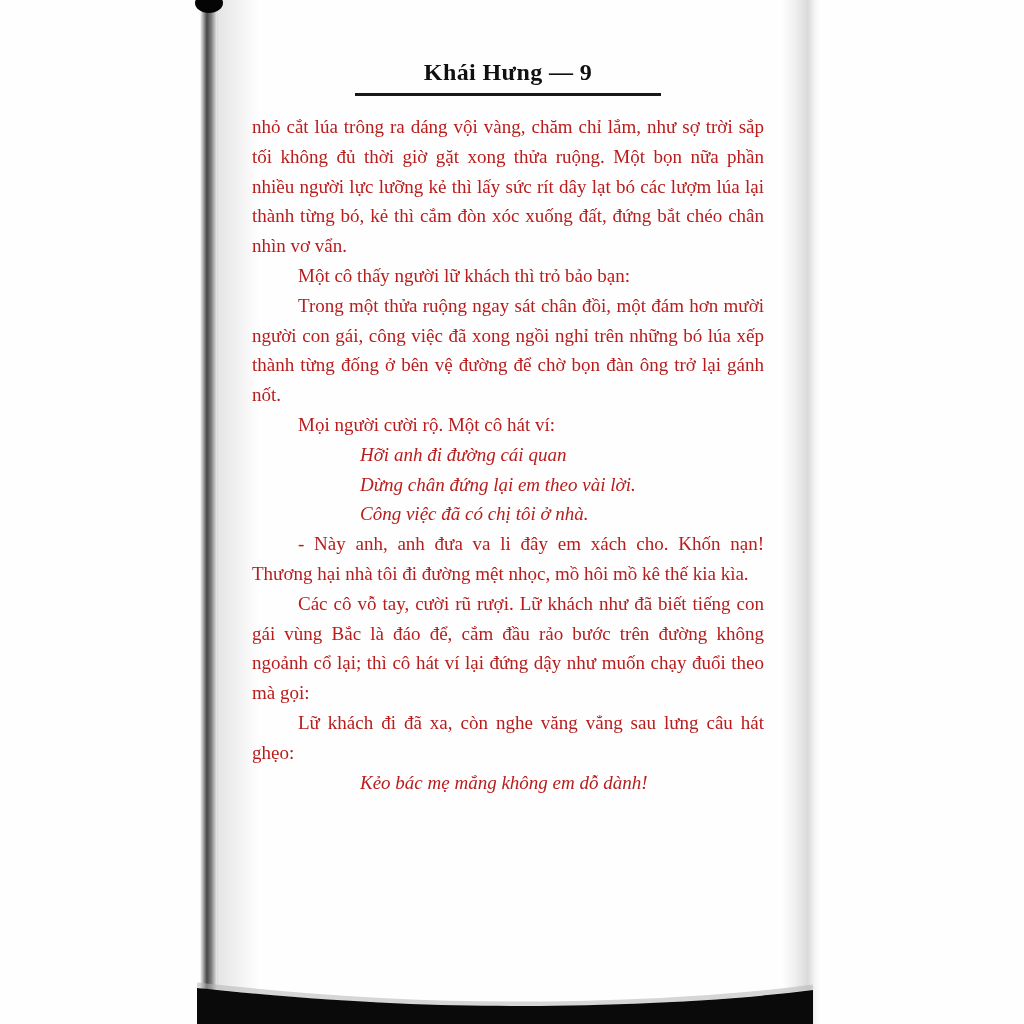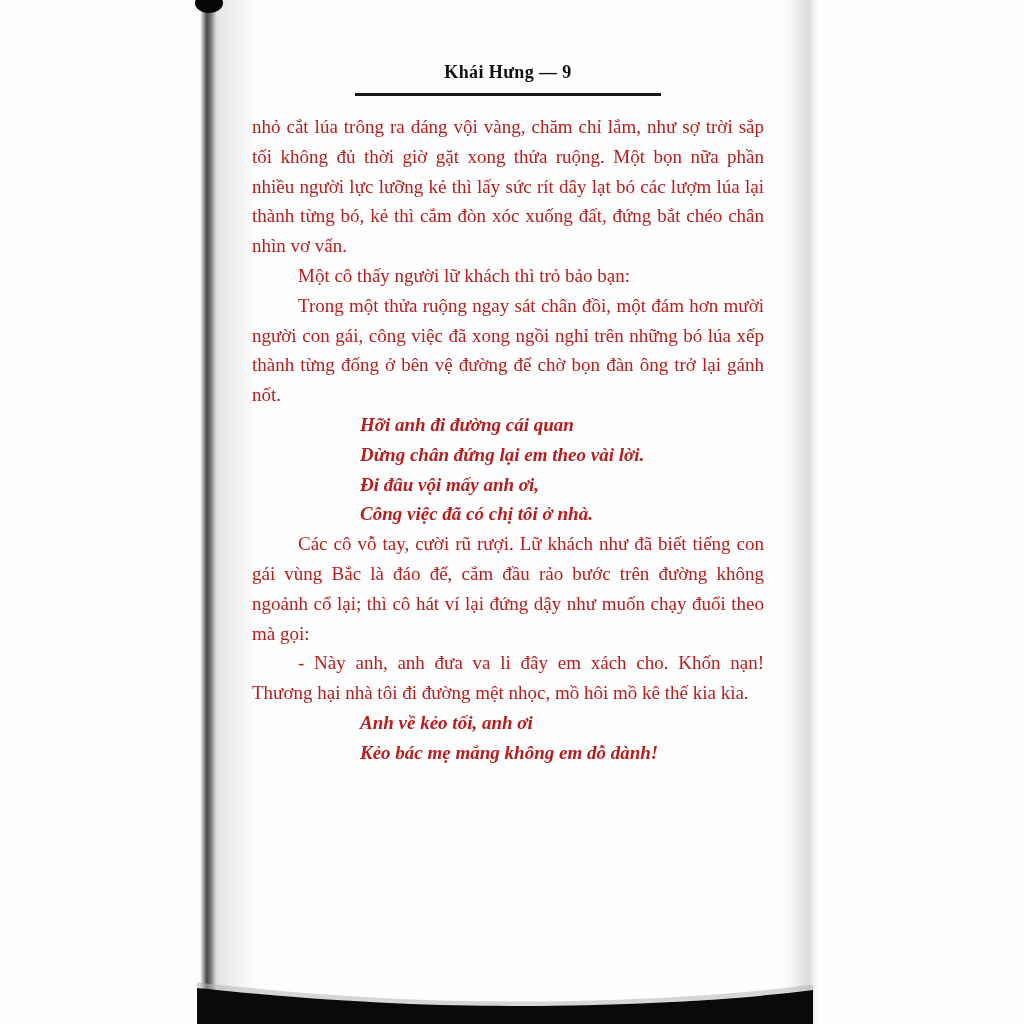--- a/index.html
+++ b/index.html
@@ -72,21 +72,21 @@
   
   .page-content {
     position: absolute;
     left: 252px;
     top: 58px;
     width: 512px;
     color: #1d1d1d;
   }
   .hdr { text-align: center; }
   .hdr-title {
-    font-size: 18px;
+    font-size: 24px;
     font-weight: bold;
     letter-spacing: 0.4px;
     color: #101010;
     line-height: 29px;
     text-align: center;
   }
   .hdr-rule {
     width: 306px;
     height: 3px;
     background: #181818;
@@ -100,21 +100,20 @@
     color: #b91c1c;
   }
   .text p {
     margin: 0;
     text-indent: 46px;
   }
   .text p.noindent { text-indent: 0; }
   .verse {
     font-style: italic;
     margin-left: 108px;
-    font-weight: bold;
   }
   .verse .vline { text-align: left; }
 </style>
 </head>
 <body>
 
 <div class="photo">
 
   <div class="spine"></div>
   <div class="spine-top"></div>
@@ -125,33 +124,33 @@
 
     <div class="hdr">
       <div class="hdr-title">Khái Hưng — 9</div>
       <div class="hdr-rule"></div>
     </div>
 
     <div class="text">
       <p class="noindent">nhỏ cắt lúa trông ra dáng vội vàng, chăm chỉ lắm, như sợ trời sắp tối không đủ thời giờ gặt xong thửa ruộng. Một bọn nữa phần nhiều người lực lưỡng kẻ thì lấy sức rít dây lạt bó các lượm lúa lại thành từng bó, kẻ thì cắm đòn xóc xuống đất, đứng bắt chéo chân nhìn vơ vẩn.</p>
       <p>Một cô thấy người lữ khách thì trỏ bảo bạn:</p>
       <p>Trong một thửa ruộng ngay sát chân đồi, một đám hơn mười người con gái, công việc đã xong ngồi nghỉ trên những bó lúa xếp thành từng đống ở bên vệ đường để chờ bọn đàn ông trở lại gánh nốt.</p>
+      <p>Mọi người cười rộ. Một cô hát ví:</p>
 
       <div class="verse">
         <div class="vline">Hỡi anh đi đường cái quan</div>
         <div class="vline">Dừng chân đứng lại em theo vài lời.</div>
-        <div class="vline">Đi đâu vội mấy anh ơi,</div>
         <div class="vline">Công việc đã có chị tôi ở nhà.</div>
       </div>
 
+      <p>- Này anh, anh đưa va li đây em xách cho. Khốn nạn! Thương hại nhà tôi đi đường mệt nhọc, mồ hôi mồ kê thế kia kìa.</p>
       <p>Các cô vỗ tay, cười rũ rượi. Lữ khách như đã biết tiếng con gái vùng Bắc là đáo để, cắm đầu rảo bước trên đường không ngoảnh cổ lại; thì cô hát ví lại đứng dậy như muốn chạy đuổi theo mà gọi:</p>
-      <p>- Này anh, anh đưa va li đây em xách cho. Khốn nạn! Thương hại nhà tôi đi đường mệt nhọc, mồ hôi mồ kê thế kia kìa.</p>
+      <p>Lữ khách đi đã xa, còn nghe văng vẳng sau lưng câu hát ghẹo:</p>
 
       <div class="verse">
-        <div class="vline">Anh về kẻo tối, anh ơi</div>
         <div class="vline">Kẻo bác mẹ mắng không em dỗ dành!</div>
       </div>
     </div>
 
   </div>
 
   <svg class="bottom-svg" width="1024" height="70" viewBox="0 0 1024 70">
     <path d="M197,31 C 330,46 430,50 512,50 C 600,50 720,46 813,33" stroke="#b5b5b5" stroke-width="5" fill="none" opacity="0.55"></path>
     <path d="M197,70 L197,34 C 330,48 430,52 512,52 C 600,52 720,48 813,36 L813,70 Z" fill="#0a0a0a"></path>
   </svg>

